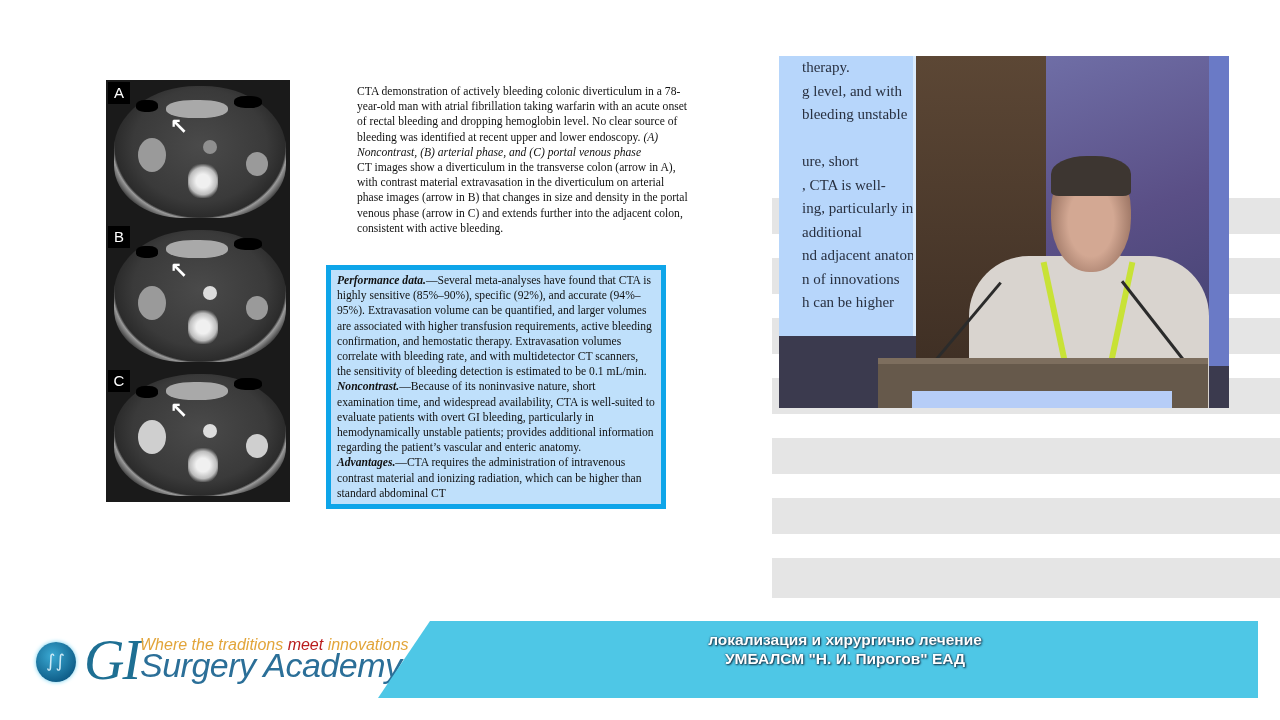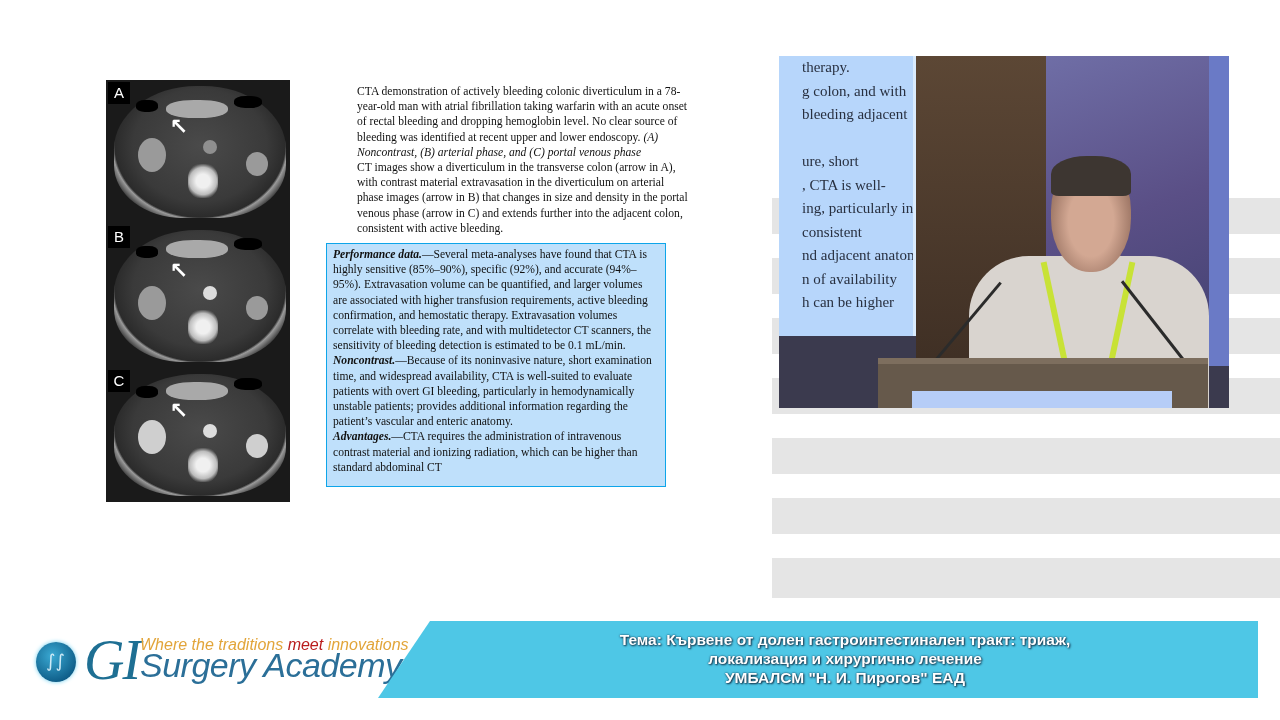--- a/index.html
+++ b/index.html
@@ -13,21 +13,21 @@
   .ct-panel .spine { position:absolute; left:82px; width:30px; height:34px; background:radial-gradient(circle, #f0f0f0 30%, #bdbdbd 60%, #555 75%); border-radius:40%; }
   .ct-panel .kidney { position:absolute; width:28px; height:34px; border-radius:50%; background:#9a9a9a; }
   .ct-panel .colon { position:absolute; left:60px; width:62px; height:18px; border-radius:45%; background:#a9a9a9; }
   .ct-panel .gas { position:absolute; width:22px; height:12px; border-radius:40%; background:#000; }
   .ct-panel .label { position:absolute; left:2px; top:2px; width:22px; height:22px; background:#000; color:#fff; font:15px "Liberation Sans", sans-serif; text-align:center; line-height:22px; }
   .ct-panel .arrow { position:absolute; color:#fff; font:bold 22px "DejaVu Sans", sans-serif; transform:rotate(-45deg); }
   .ct-panel .aorta { position:absolute; left:97px; width:14px; height:14px; border-radius:50%; background:#ddd; }
 
   #caption { left:332px; top:84px; width:332px; font-size:11.6px; line-height:15.2px; color:#111;margin-left:25px; }
   #caption .it { font-style:italic; }
-  #infobox { left:326px; top:243px; width:340px; height:244px; background:#bfe0fb; border:1px solid #0ea5e9; box-sizing:border-box; padding:3px 6px; font-size:11.6px; line-height:15.2px; color:#111; }
+  #infobox { left:326px; top:265px; width:340px; height:244px; background:#bfe0fb; border:5px solid #0ea5e9; box-sizing:border-box; padding:3px 6px; font-size:11.6px; line-height:15.2px; color:#111; }
   #infobox b { font-style:italic; }
   .stripe { position:absolute; left:772px; width:508px; background:#e5e5e5; }
   #video { left:779px; top:56px; width:450px; height:352px; overflow:hidden; background:#3b3a4e; }
   #vid-slide { position:absolute; left:0; top:0; width:134px; height:280px; background:#b7d6fb; border-right:3px solid #d9ebfd; color:#283040; font-size:15px; line-height:23.5px; padding:0; overflow:hidden; }
   #vid-slide div { white-space:nowrap;padding-left:23px; }
   #vid-wall { position:absolute; left:137px; top:0; width:130px; height:352px; background:linear-gradient(#5c4735, #3b2c22); }
   #vid-screen { position:absolute; left:267px; top:0; width:183px; height:310px; background:linear-gradient(160deg,#6f6ea6,#5a4f86 50%,#40406f); }
   #vid-right { position:absolute; left:430px; top:0; width:20px; height:310px; background:#6a7ac6; }
   #speaker-shirt { position:absolute; left:190px; top:200px; width:240px; height:160px; background:#d9d4cf; border-radius:60px 60px 0 0; }
   #speaker-head { position:absolute; left:272px; top:104px; width:80px; height:112px; background:radial-gradient(ellipse at 50% 55%, #d3a893 40%, #9c7564 75%); border-radius:45% 45% 48% 48%; }
@@ -116,29 +116,29 @@
 <div class="stripe" style="top:438px;height:36px;"></div>
 <div class="stripe" style="top:498px;height:36px;"></div>
 <div class="stripe" style="top:558px;height:40px;"></div>
 
 <div id="video" class="abs">
   <div id="vid-wall"></div>
   <div id="vid-screen"></div>
   <div id="vid-right"></div>
   <div id="vid-slide">
     <div style="margin-top:0px;">therapy.</div>
-    <div>g colon, and with</div>
-    <div>bleeding adjacent</div>
+    <div>g level, and with</div>
+    <div>bleeding unstable</div>
     <div>&nbsp;</div>
     <div>ure, short</div>
     <div>, CTA is well-</div>
     <div>ing, particularly in</div>
-    <div> consistent</div>
+    <div> additional</div>
     <div>nd adjacent anatomy.</div>
-    <div>n of availability</div>
+    <div>n of innovations</div>
     <div>h can be higher</div>
   </div>
   <div id="speaker-shirt"></div>
   <div id="lanyard-l"></div>
   <div id="lanyard-r"></div>
   <div id="speaker-head"></div>
   <div id="speaker-hair"></div>
   <div id="mic-l"></div>
   <div id="mic-r"></div>
   <div id="podium"></div>
@@ -147,16 +147,15 @@
 
 <div id="banner" class="abs"></div>
 <div id="logo-badge">
     <span>∫∫</span>
   </div>
 <div id="logo-gi">GI</div>
 <div id="logo-tagline"><span>Where the traditions </span><span class="blue">meet</span><span> innovations</span></div>
 <div id="logo-name">Surgery Academy</div>
 <div id="topic-banner"></div>
 <div id="topic-text">
-  <div>Тема: Кървене от долен гастроинтестинален тракт: триаж,</div>
   <div>локализация и хирургично лечение</div>
   <div>УМБАЛСМ "Н. И. Пирогов" ЕАД</div>
 </div>
 
 </body></html>

